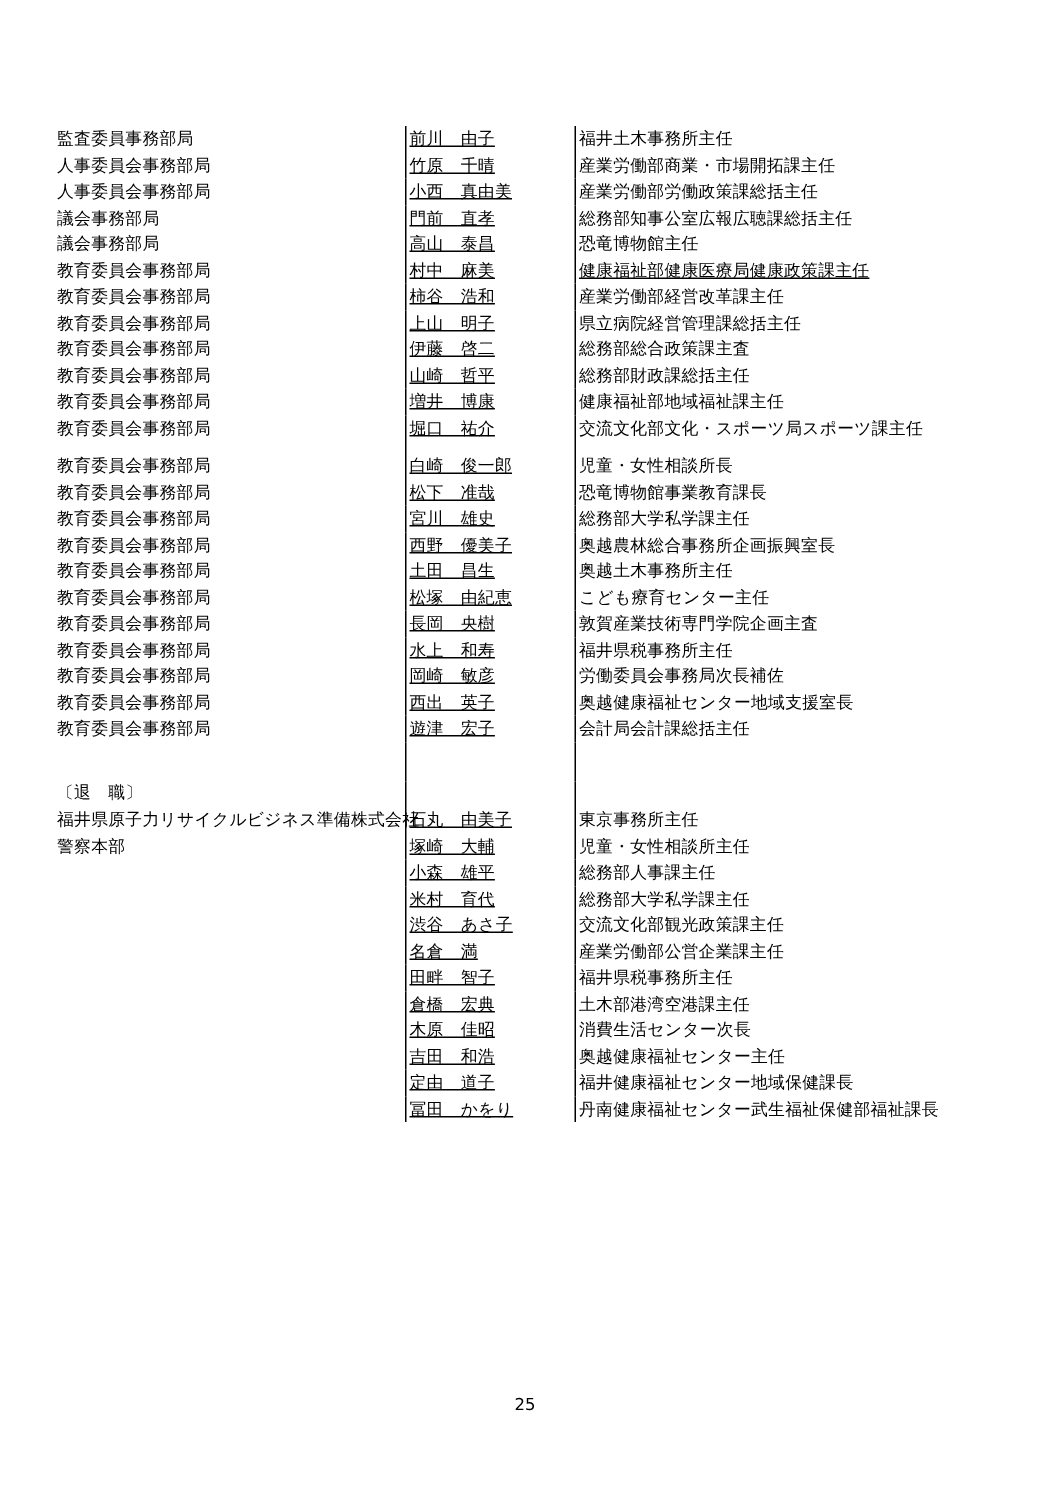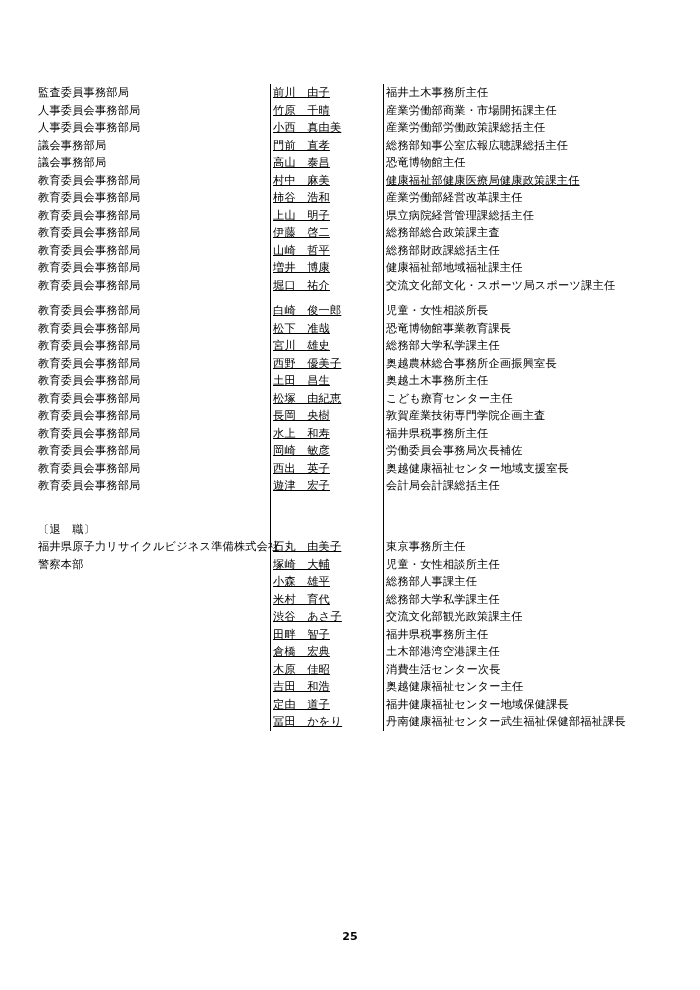--- a/index.html
+++ b/index.html
@@ -90,21 +90,21 @@
     padding-left: 18px;
     font-family: Liberation Serif, serif;
   }
   .page-number {
     position: absolute;
     left: 0;
     top: 930px;
     width: 700px;
     text-align: center;
     font-size: 11px;
-    font-weight: bold;
+    font-weight: normal;
     font-family: "DejaVu Sans", "Liberation Sans", sans-serif;
   }
 </style>
 </head>
 <body>
 
 <div id="page">
 
   <div class="table-wrap">
     <table class="roster">
@@ -330,20 +330,27 @@
           <tr>
             <td class="org"></td>
             <td class="rule"></td>
             <td class="name">渋谷　あさ子</td>
             <td class="rule"></td>
             <td class="post">交流文化部観光政策課主任</td>
           </tr>
           <tr>
             <td class="org"></td>
             <td class="rule"></td>
+            <td class="name">名倉　満</td>
+            <td class="rule"></td>
+            <td class="post">産業労働部公営企業課主任</td>
+          </tr>
+          <tr>
+            <td class="org"></td>
+            <td class="rule"></td>
             <td class="name">田畔　智子</td>
             <td class="rule"></td>
             <td class="post">福井県税事務所主任</td>
           </tr>
           <tr>
             <td class="org"></td>
             <td class="rule"></td>
             <td class="name">倉橋　宏典</td>
             <td class="rule"></td>
             <td class="post">土木部港湾空港課主任</td>

